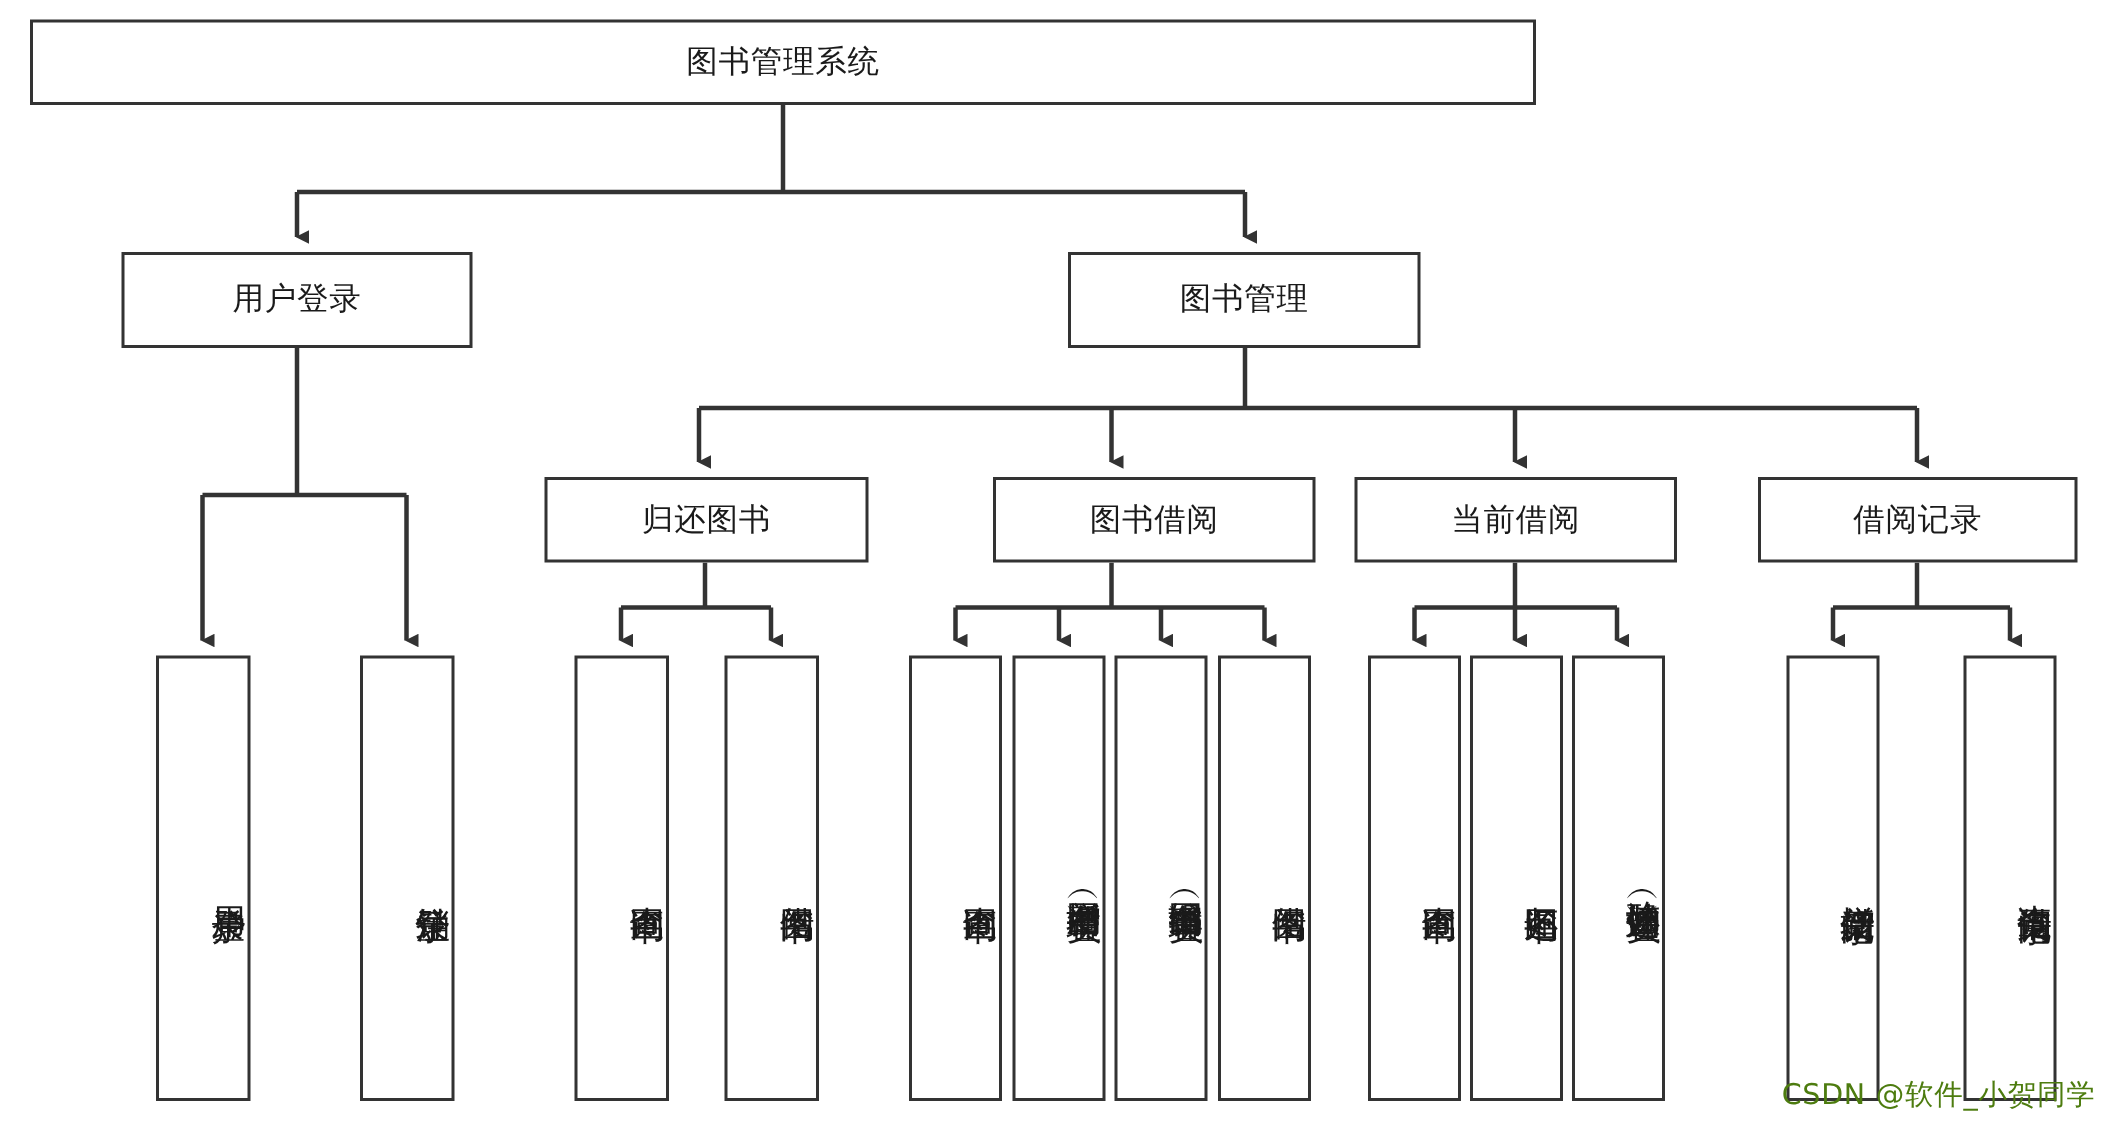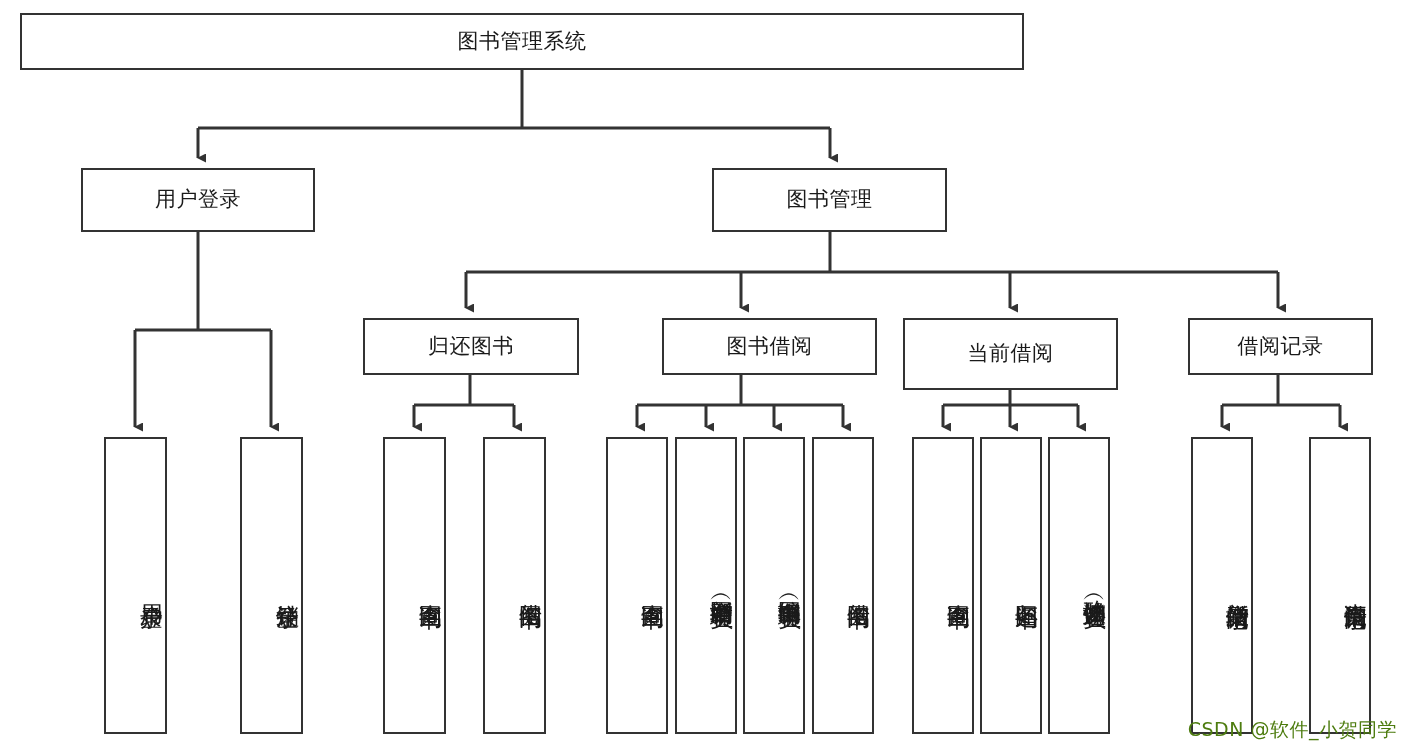--- a/index.html
+++ b/index.html
@@ -133,24 +133,24 @@
   <div class="node horiz" style="left:712px; top:168px; width:235px; height:64px;font-family:Liberation Serif, serif;">
     <span>图书管理</span>
   </div>
 
   <div class="node horiz" style="left:363px; top:318px; width:216px; height:57px;">
     <span>归还图书</span>
   </div>
   <div class="node horiz" style="left:634px; top:318px; width:215px; height:57px;margin-left:28px;">
     <span>图书借阅</span>
   </div>
-  <div class="node horiz" style="left:903px; top:318px; width:215px; height:72px;">
+  <div class="node horiz" style="left:903px; top:318px; width:215px; height:57px;">
     <span>当前借阅</span>
   </div>
-  <div class="node horiz" style="left:1172px; top:318px; width:185px; height:57px;margin-left:16px;">
+  <div class="node horiz" style="left:1172px; top:318px; width:213px; height:57px;">
     <span>借阅记录</span>
   </div>
 
   <div class="node vert" style="left:104px; top:437px; width:63px; height:297px;">
     <span class="vtext">用户登录</span>
   </div>
   <div class="node vert" style="left:240px; top:437px; width:63px; height:297px;">
     <span class="vtext">注销登录</span>
   </div>
 

